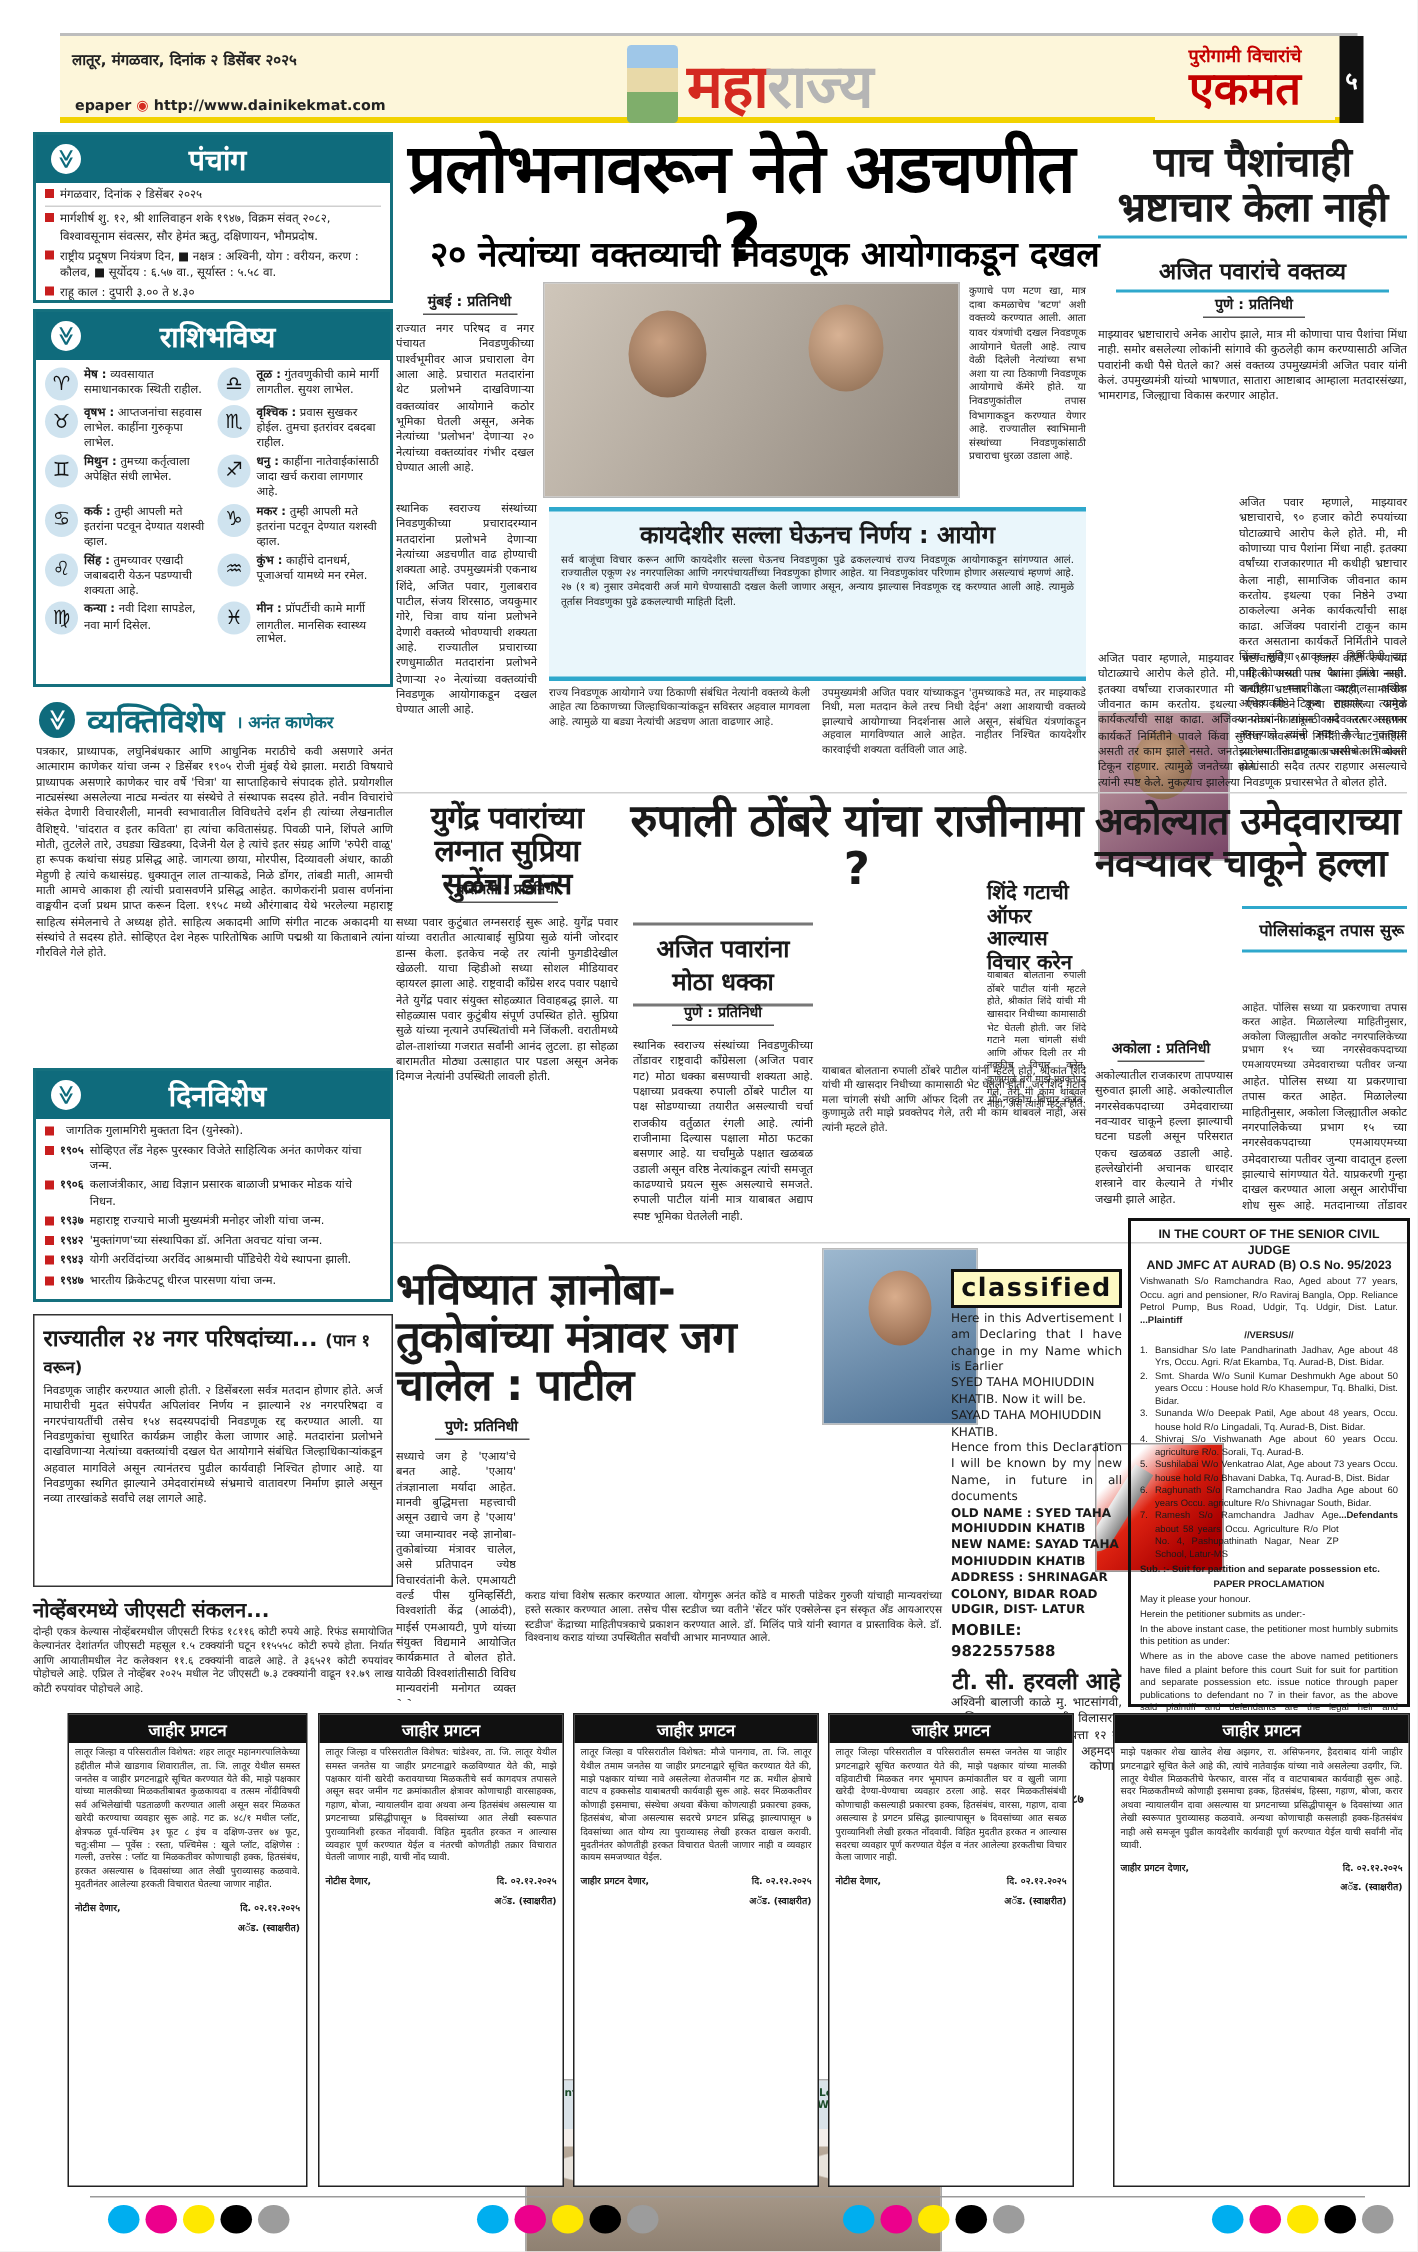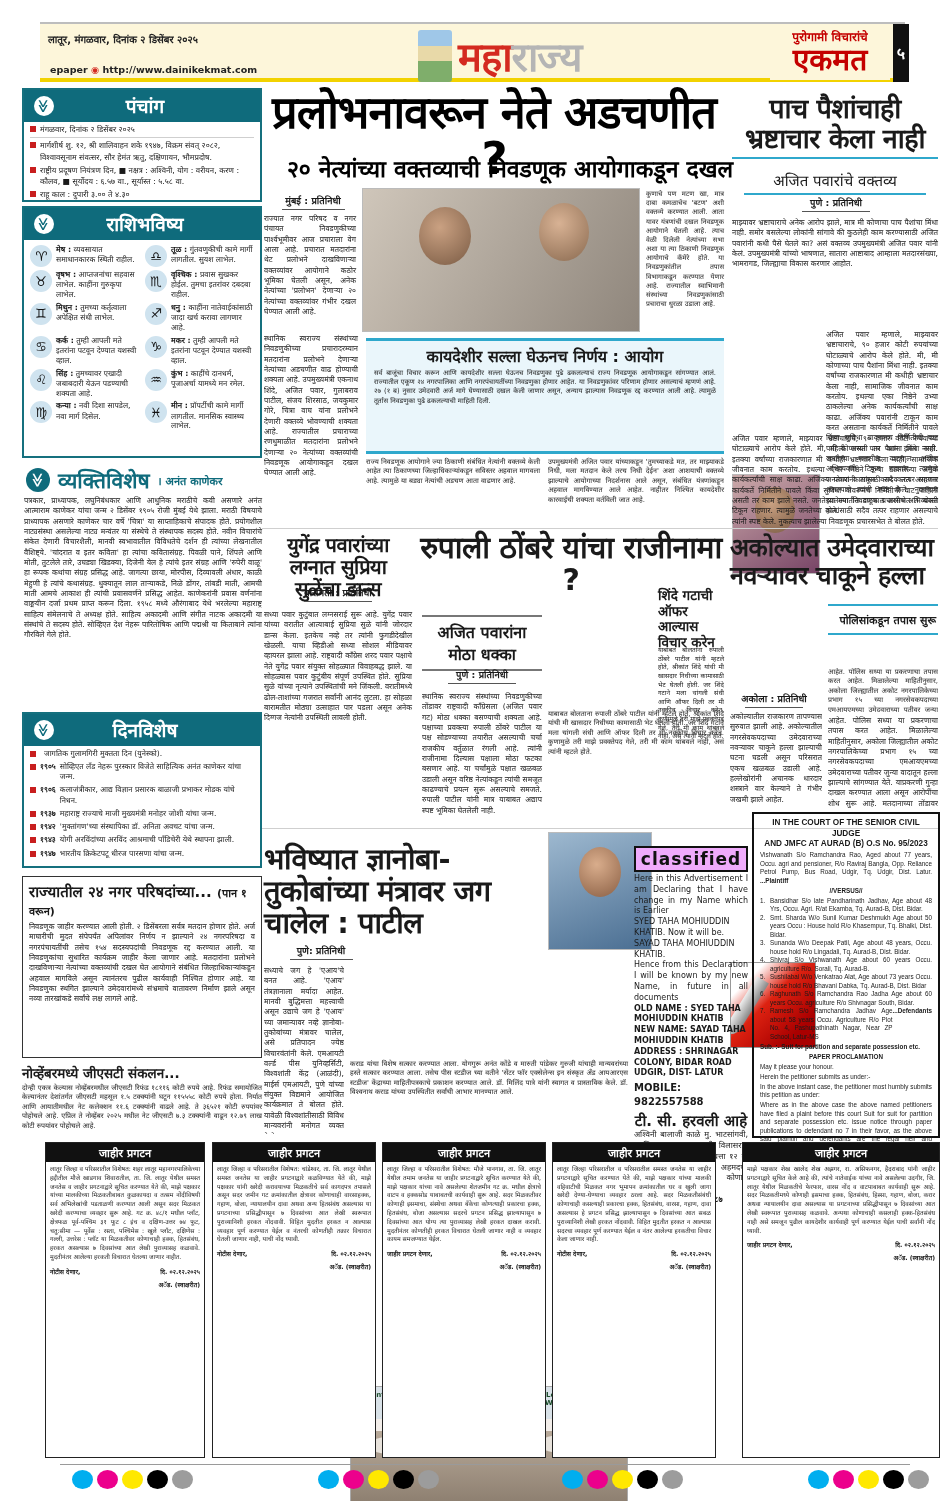--- a/index.html
+++ b/index.html
@@ -61,38 +61,38 @@
      background:radial-gradient(circle at 40% 35%,#caa182,#7a5b44);}
   .insetbox{background:#eaf6fb;border-top:3px solid #2fa8cc;border-bottom:3px solid #2fa8cc;padding:4px 8px;}
   .inset-title{font-weight:bold;font-size:16px;text-align:center;margin-bottom:2px;}
   .story-h2{font-weight:bold;font-size:20px;line-height:1.1;text-align:center;letter-spacing:-0.5px;}
   .story-h3{font-weight:bold;font-size:30px;line-height:1.05;text-align:center;letter-spacing:-0.5px;}
   .kicker{border-top:2px solid #777;border-bottom:2px solid #777;font-weight:bold;font-size:16px;
      text-align:center;padding:4px 2px;margin-top:21px;}
   .subbox-h{font-weight:bold;font-size:14.5px;line-height:1.15;}
   .ajit-h{font-size:27px;font-weight:bold;text-align:center;line-height:1.1;letter-spacing:-0.5px;
      border-bottom:2px solid #2fa8cc;padding-bottom:4px;}
-  .ajit-sub{font-size:15px;font-weight:normal;text-align:center;border-bottom:2px solid #2fa8cc;padding:2px 0 3px;}
+  .ajit-sub{font-size:15px;font-weight:bold;text-align:center;border-bottom:2px solid #2fa8cc;padding:2px 0 3px;}
   .akola-h{font-size:25px;font-weight:bold;line-height:1.12;letter-spacing:-0.5px;}
   .polsub{font-weight:bold;font-size:11px;text-align:right;border-top:2px solid #2fa8cc;border-bottom:2px solid #2fa8cc;padding:6px 2px;}
   .knife{background:linear-gradient(135deg,#fff 20%,#d21 45%,#a00 80%);position:relative;overflow:hidden;border:1px solid #999;}
   .knife .blade{position:absolute;left:8px;top:12px;width:14px;height:64px;background:linear-gradient(90deg,#eee,#888);
      transform:rotate(32deg);border-radius:0 0 10px 2px;}
   .dny-h{font-size:29px;font-weight:bold;line-height:1.1;letter-spacing:-0.5px;}
   .santbox{border-top:2px solid #2fa8cc;border-bottom:2px solid #2fa8cc;font-weight:bold;font-size:12.5px;
      text-align:center;padding:6px 4px;line-height:1.35;}
   .eventphoto{background:linear-gradient(180deg,#d9e2e8 0 28%,#f3eeea 28% 100%);border:1px solid #aaa;position:relative;}
   .eventphoto .bannertx{position:absolute;top:4px;left:4px;right:4px;font-size:7px;color:#1c4d2a;font-weight:bold;text-align:center;}
   .eventphoto .ppl{position:absolute;bottom:0;left:0;right:0;height:62%;
      background:radial-gradient(ellipse at 20% 20%,#e8e3dc 12%,transparent 13%),
        radial-gradient(ellipse at 50% 15%,#e8e3dc 12%,transparent 13%),
        radial-gradient(ellipse at 82% 18%,#e8e3dc 12%,transparent 13%),
        linear-gradient(180deg,#b9aa9a,#8d7f70);}
   
-  .clslogo{background:#f0abfc;color:#111;font-weight:bold;font-size:17px;text-align:center;
+  .clslogo{background:#fef9c3;color:#111;font-weight:bold;font-size:17px;text-align:center;
      border:2px solid #111;padding:1px 2px;letter-spacing:1px;}
   .cls-h{font-weight:bold;font-size:14.5px;text-align:center;line-height:1.2;}
   .cls-b{font-size:8px;line-height:1.35;}
   .tc-h{font-weight:bold;font-size:15px;text-align:center;}
   
   .court{border:2px solid #111;padding:4px 6px;font-family:"Liberation Sans",sans-serif;}
   .court-h{font-weight:bold;font-size:8.2px;text-align:center;line-height:1.3;}
   .court p{margin:1.5px 0;}
   .court .def{display:flex;}
   .court .def .n{flex:0 0 10px;}

